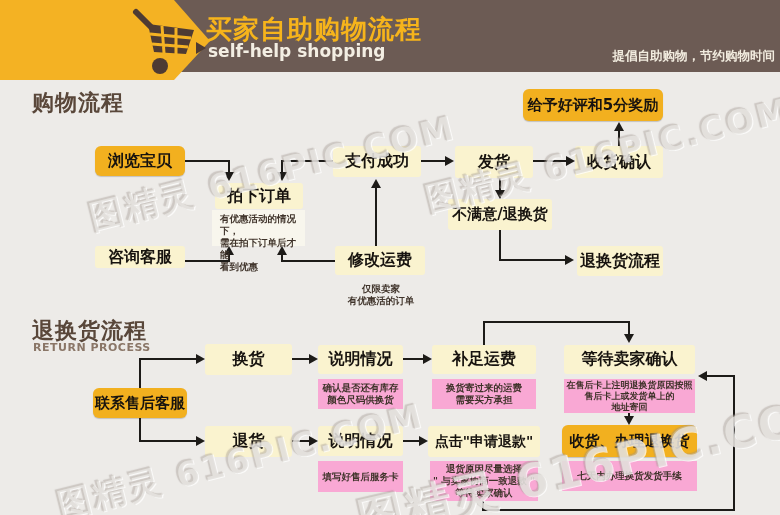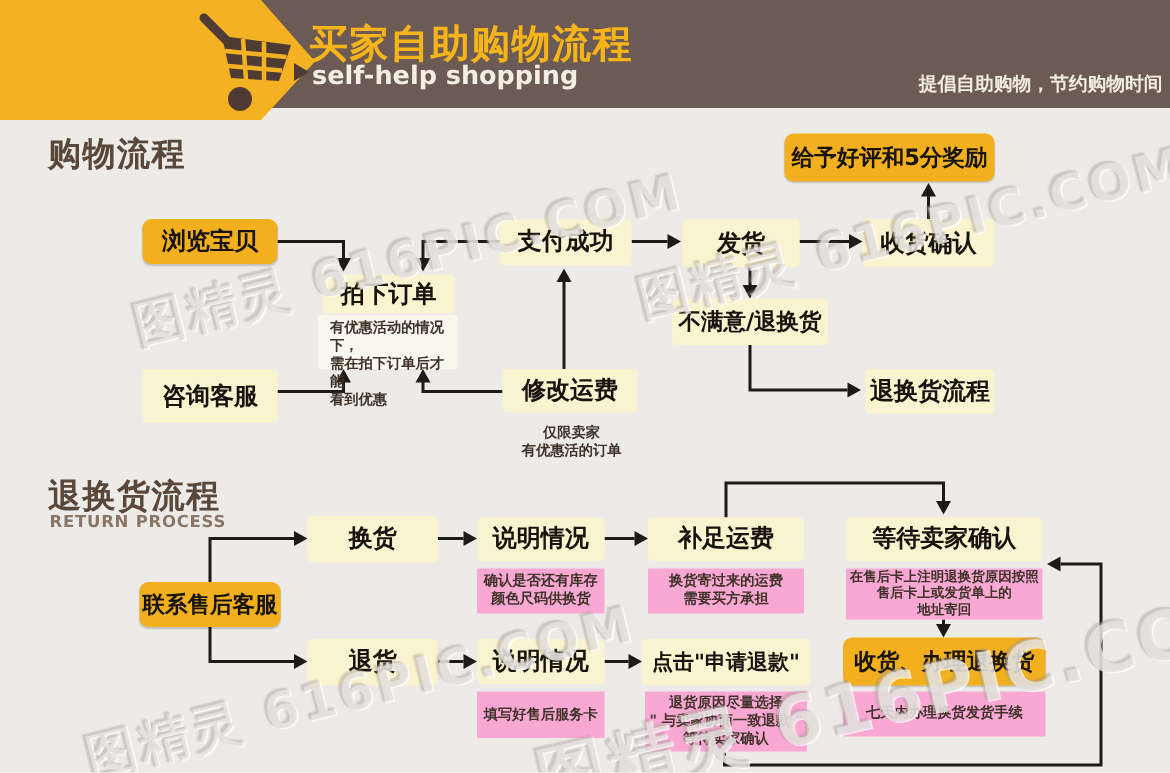--- a/index.html
+++ b/index.html
@@ -28,21 +28,21 @@
   .gold{background:#F2B01F;border-radius:6px;box-shadow:0 1px 1px rgba(0,0,0,.18);}
   .note-box{position:absolute;display:flex;align-items:center;justify-content:center;
             background:#f9a8d4;color:#3F332A;font-weight:700;font-size:9.5px;line-height:12px;
             text-align:center;white-space:pre-line;}
   .free-note{position:absolute;color:#3F332A;font-weight:700;font-size:9.5px;line-height:12px;
              text-align:center;white-space:pre-line;}
 
   #n-browse{left:95px;top:146px;width:90px;height:30px;}
   #n-order{left:215px;top:183px;width:88px;height:26px;}
   #nb-order{left:212px;top:210px;width:93px;height:36px;background:#F8F6ED;justify-content:flex-start;align-items:flex-start;text-align:left;padding:3px 0 0 8px;box-sizing:border-box;}
-  #n-consult{left:95px;top:246px;width:90px;height:36px;}
+  #n-consult{left:95px;top:246px;width:90px;height:22px;}
   #n-pay{left:333px;top:146px;width:88px;height:31px;}
   #n-modify{left:335px;top:246px;width:90px;height:29px;}
   #fn-modify{left:333px;top:283px;width:96px;}
   #n-ship{left:455px;top:146px;width:78px;height:32px;}
   #n-unsat{left:448px;top:199px;width:104px;height:31px;font-size:15px;}
   #n-confirm{left:575px;top:146px;width:88px;height:32px;}
   #n-praise{left:523px;top:89px;width:140px;height:32px;font-size:15px;}
   #n-returnflow{left:577px;top:246px;width:86px;height:30px;}
 
   #n-contact{left:93px;top:388px;width:94px;height:30px;font-size:15px;}

